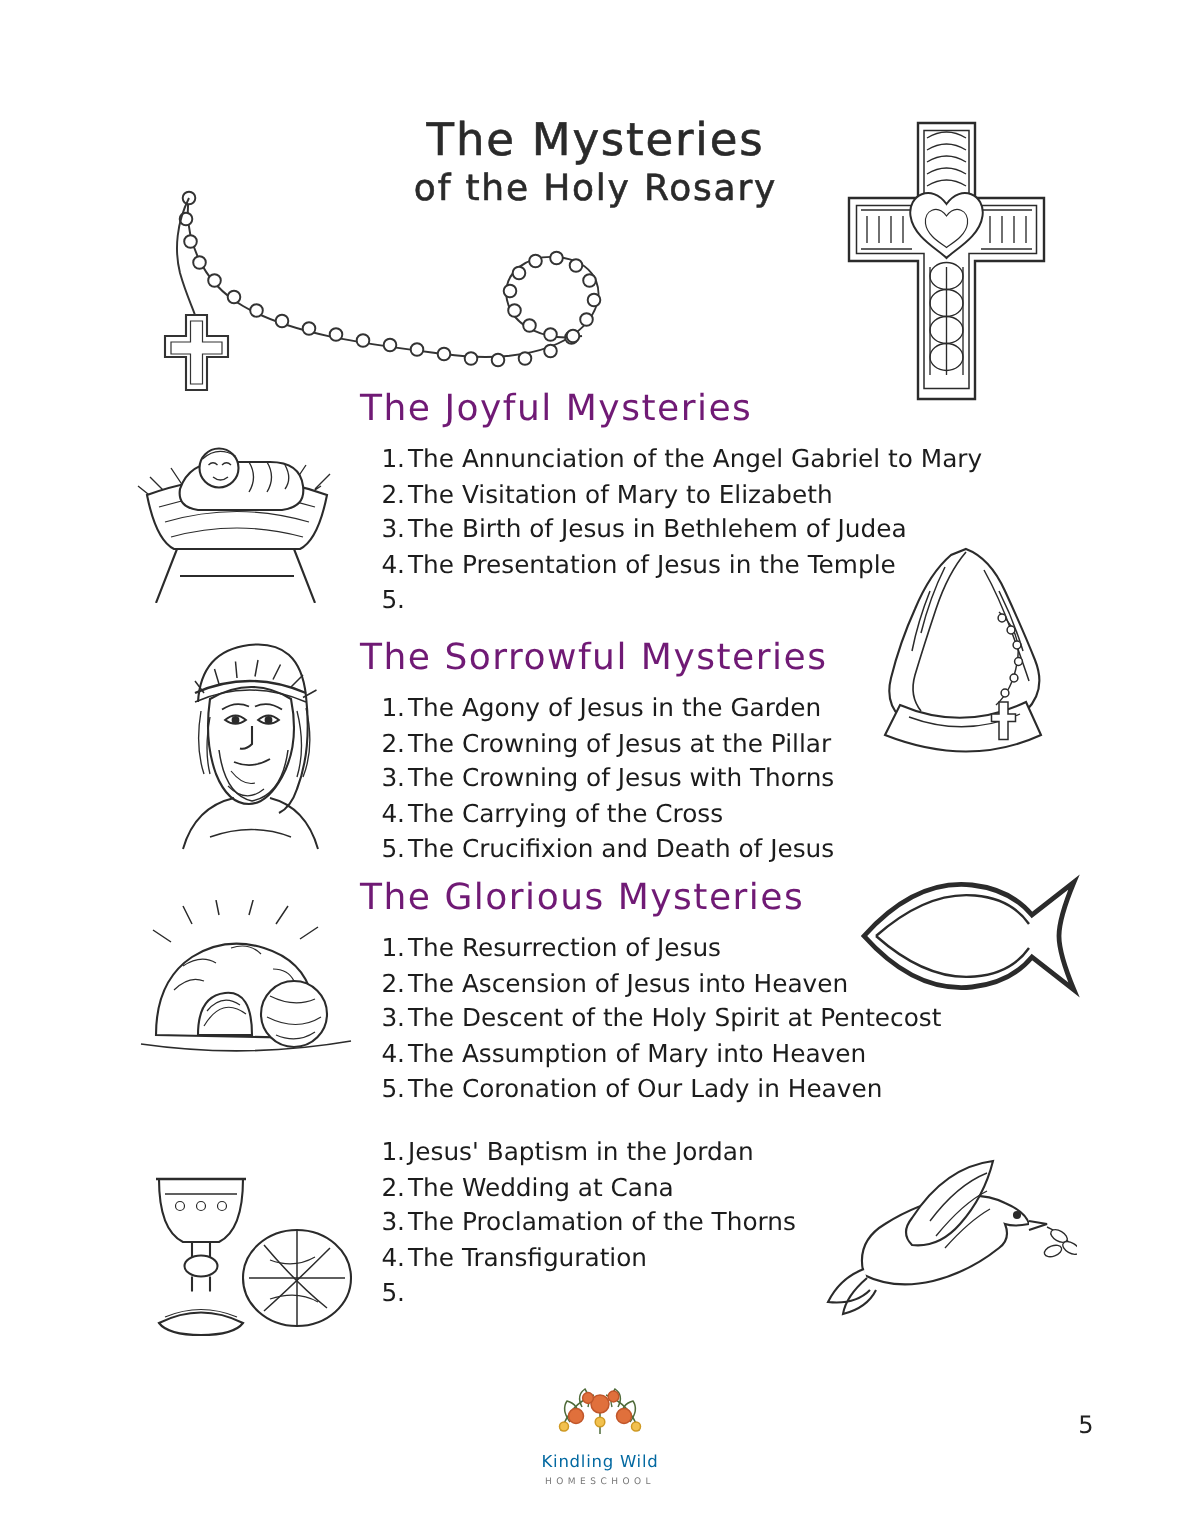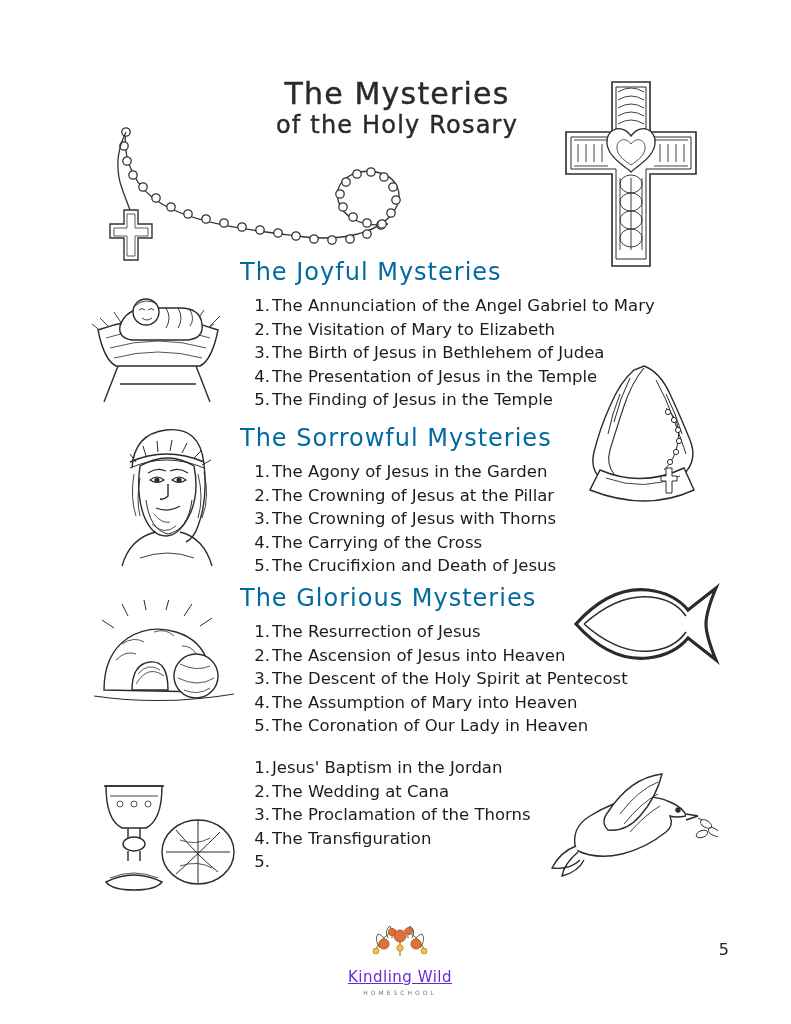--- a/index.html
+++ b/index.html
@@ -44,21 +44,21 @@
   }
   .title-line.l2 { font-size: 24px; }
 
   
   .section {
     position: absolute;
   }
   .section-title {
     font-size: 24px;
     letter-spacing: 1px;
-    color: #0369a1;
+    color: #701a75;
     white-space: nowrap;
     font-weight: 400;
   }
   .mystery-list {
     list-style: none;
     margin: 8px 0 0 0;
     padding: 0;
   }
   .mystery-item {
     display: flex;
@@ -87,25 +87,24 @@
 
   
   .footer-logo {
     position: absolute;
     left: 330px;
     top: 918px;
     width: 140px;
     text-align: center;
   }
   .brand-name {
-    font-size: 15px;
+    font-size: 11px;
     letter-spacing: 0.5px;
-    color: #6d28d9;
+    color: #0369a1;
     margin-top: 2px;
-    text-decoration: underline;
   }
   .brand-sub {
     font-size: 6px;
     letter-spacing: 3px;
     color: #777;
     margin-top: 3px;
   }
   .page-number {
     position: absolute;
     right: 62px;
@@ -216,21 +215,20 @@
       <li class="mystery-item">
         <span class="mystery-num">3.</span>
         <span>The Birth of Jesus in Bethlehem of Judea</span>
       </li>
       <li class="mystery-item">
         <span class="mystery-num">4.</span>
         <span>The Presentation of Jesus in the Temple</span>
       </li>
       <li class="mystery-item">
         <span class="mystery-num">5.</span>
-        <span>The Finding of Jesus in the Temple</span>
       </li>
     </ul>
   </div>
 
   <div class="art" style="left:84px; top:272px;">
     <svg width="150" height="130" viewBox="0 0 150 130" fill="none" stroke="#2b2b2b" stroke-width="1.4">
 
       <g stroke-width="0.9">
         <path d="M18 60 l-10 -8 M26 56 l-10 -10 M38 52 l-8 -12 M118 60 l12 -8 M126 54 l10 -10 M112 50 l8 -12"></path>
       </g>

